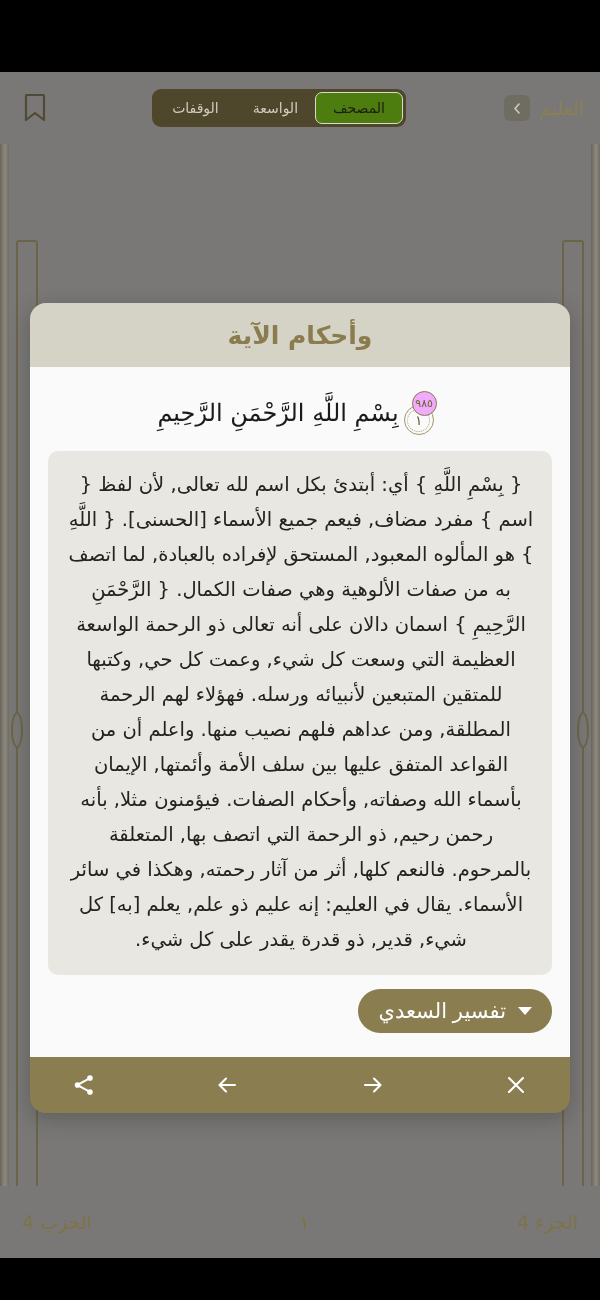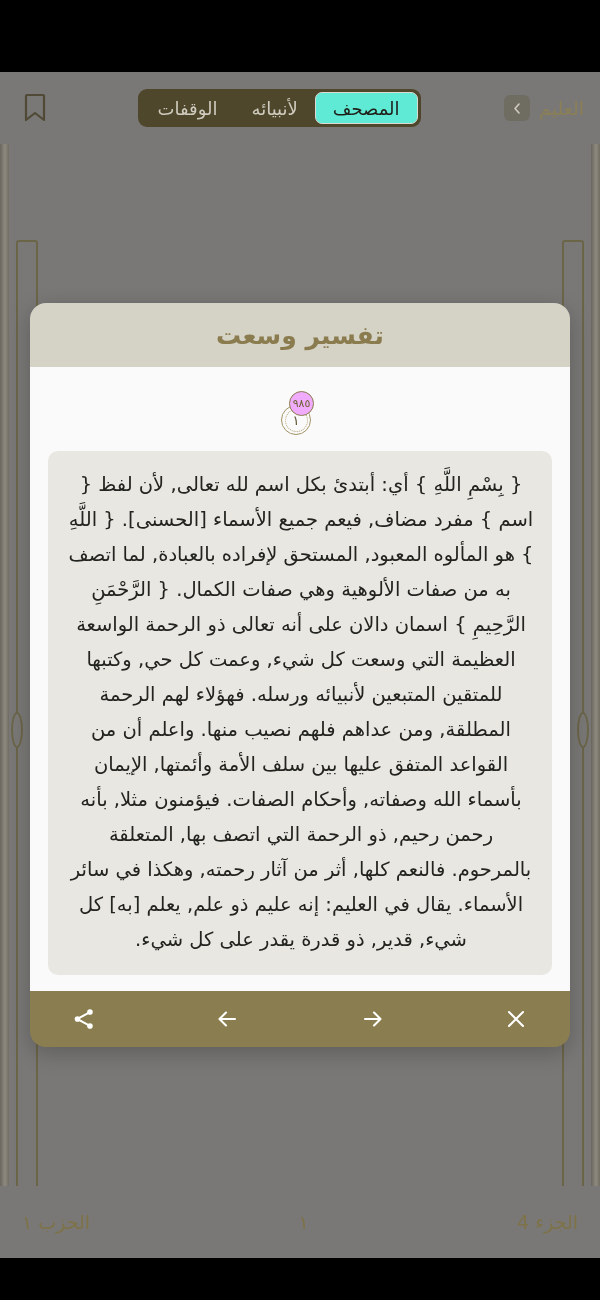--- a/index.html
+++ b/index.html
@@ -77,26 +77,26 @@
     padding: 3px;
     direction: rtl;
   }
   .seg-item {
     height: 32px;
     padding: 0 17px;
     display: flex;
     align-items: center;
     justify-content: center;
     color: #CFCBBE;
-    font-size: 18px;
+    font-size: 14px;
     border-radius: 7px;
     white-space: nowrap;
   }
   .seg-item.active {
-    background: #5eead4;
+    background: #4d7c0f;
     color: #1E1C16;
     border: 1.5px solid #DCD9D0;
     text-align: center;
   }
 
   .bookmark-btn {
     width: 38px; height: 38px;
     display: flex;
     align-items: center;
     justify-content: center;
@@ -328,50 +328,57 @@
         <span class="surah-label">العليم</span>
         <span class="back-chip">
           <svg width="13" height="13" viewBox="0 0 13 13">
             <path d="M8 2 L4 6.5 L8 11" fill="none" stroke="#CFCBBE" stroke-width="1.6" stroke-linecap="round" stroke-linejoin="round"></path>
           </svg>
         </span>
       </div>
 
       <div class="segmented">
         <div class="seg-item active">المصحف</div>
-        <div class="seg-item">لأنبيائه</div>
+        <div class="seg-item">الواسعة</div>
         <div class="seg-item">الوقفات</div>
       </div>
 
       <div class="bookmark-btn">
         <svg width="24" height="30" viewBox="0 0 24 30">
           <path d="M4 2 h16 a1 1 0 0 1 1 1 v24 l-9 -7 l-9 7 v-24 a1 1 0 0 1 1 -1 z" fill="none" stroke="#4F4935" stroke-width="2.2" stroke-linejoin="round"></path>
         </svg>
       </div>
     </div>
 
     <div class="modal">
 
       <div class="modal-header">
-        <span class="modal-title">تفسير وسعت</span>
+        <span class="modal-title">وأحكام الآية</span>
       </div>
 
       <div class="modal-body">
 
         <div class="ayah-row">
           <div class="medallions">
             <div class="badge-top">٩٨٥</div>
             <div class="medallion">١</div>
           </div>
+          <span class="ayah-text">بِسْمِ اللَّهِ الرَّحْمَنِ الرَّحِيمِ</span>
         </div>
 
         <div class="tafsir-panel">
           <div class="tafsir-text">{ بِسْمِ اللَّهِ } أي: أبتدئ بكل اسم لله تعالى, لأن لفظ { اسم } مفرد مضاف, فيعم جميع الأسماء [الحسنى]. { اللَّهِ } هو المألوه المعبود, المستحق لإفراده بالعبادة, لما اتصف به من صفات الألوهية وهي صفات الكمال. { الرَّحْمَنِ الرَّحِيمِ } اسمان دالان على أنه تعالى ذو الرحمة الواسعة العظيمة التي وسعت كل شيء, وعمت كل حي, وكتبها للمتقين المتبعين لأنبيائه ورسله. فهؤلاء لهم الرحمة المطلقة, ومن عداهم فلهم نصيب منها. واعلم أن من القواعد المتفق عليها بين سلف الأمة وأئمتها, الإيمان بأسماء الله وصفاته, وأحكام الصفات. فيؤمنون مثلا, بأنه رحمن رحيم, ذو الرحمة التي اتصف بها, المتعلقة بالمرحوم. فالنعم كلها, أثر من آثار رحمته, وهكذا في سائر الأسماء. يقال في العليم: إنه عليم ذو علم, يعلم [به] كل شيء, قدير, ذو قدرة يقدر على كل شيء.</div>
         </div>
 
+        <div class="source-row">
+          <button class="source-btn">
+            <span class="caret"></span>
+            <span>تفسير السعدي</span>
+          </button>
+        </div>
 
       </div>
 
       <div class="modal-toolbar">
 
         <button class="tool-btn">
           <svg width="26" height="26" viewBox="0 0 24 24">
             <circle cx="17.5" cy="5.5" r="2.6" fill="#FFFFFF"></circle>
             <circle cx="6" cy="12" r="2.6" fill="#FFFFFF"></circle>
             <circle cx="17.5" cy="18.5" r="2.6" fill="#FFFFFF"></circle>
@@ -396,17 +403,17 @@
             <path d="M5 5 L19 19 M19 5 L5 19" fill="none" stroke="#FFFFFF" stroke-width="2.1" stroke-linecap="round"></path>
           </svg>
         </button>
 
       </div>
     </div>
 
     <div class="page-footer">
       <span>الجزء 4</span>
       <span class="center">١</span>
-      <span>الحزب ١</span>
+      <span>الحزب 4</span>
     </div>
 
   </div>
 </div>
 
 </body></html>

